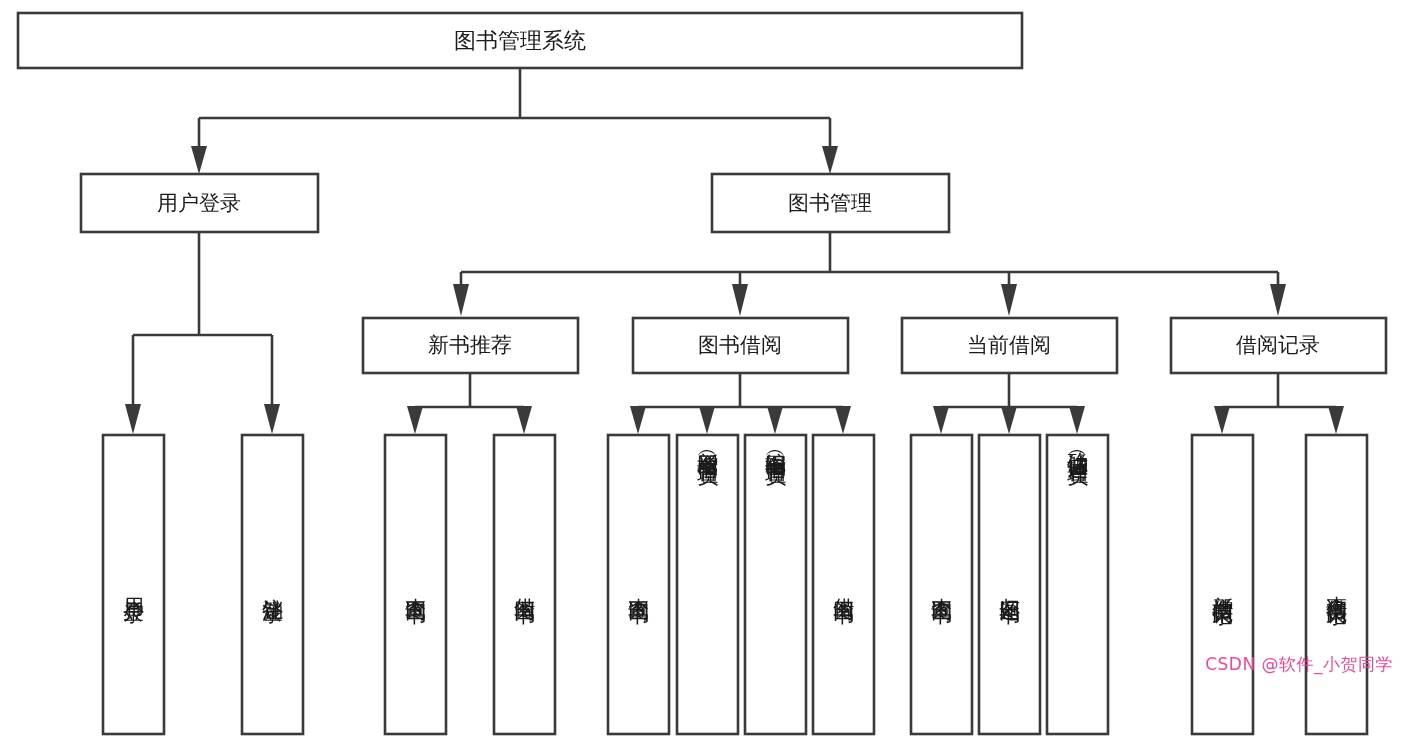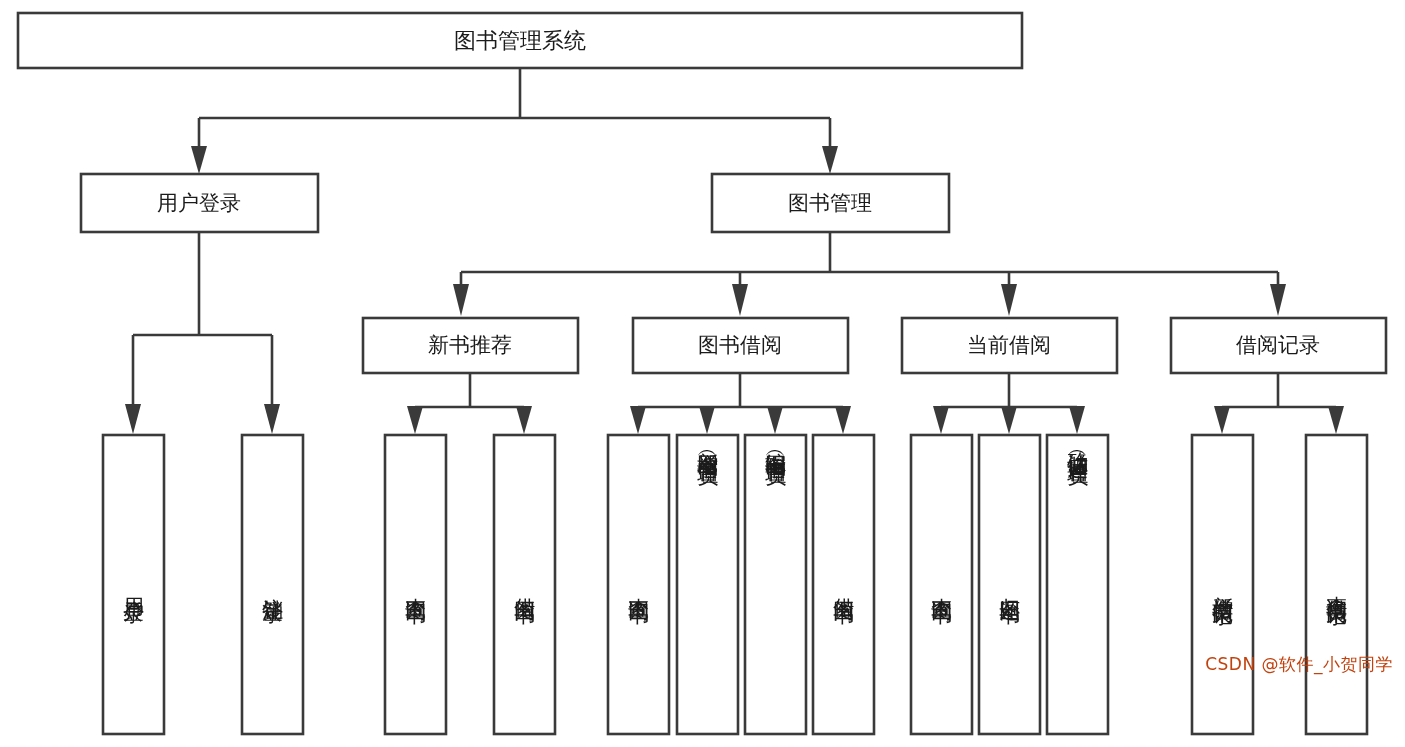--- a/index.html
+++ b/index.html
@@ -67,21 +67,21 @@
     letter-spacing: 2px;
     color: #1b1b1b;
     white-space: nowrap;
   }
   .watermark {
     position: absolute;
     right: 12px;
     bottom: 6px;
     font-family: "DejaVu Sans", "Liberation Sans", sans-serif;
     font-size: 17px;
-    color: #c2410c;
+    color: #ec4899;
     letter-spacing: 0.5px;
     white-space: nowrap;
   }
 </style>
 </head>
 <body>
 
 <div id="diagram-root">
 
   <svg class="diagram-canvas" viewBox="0 0 1405 747">

